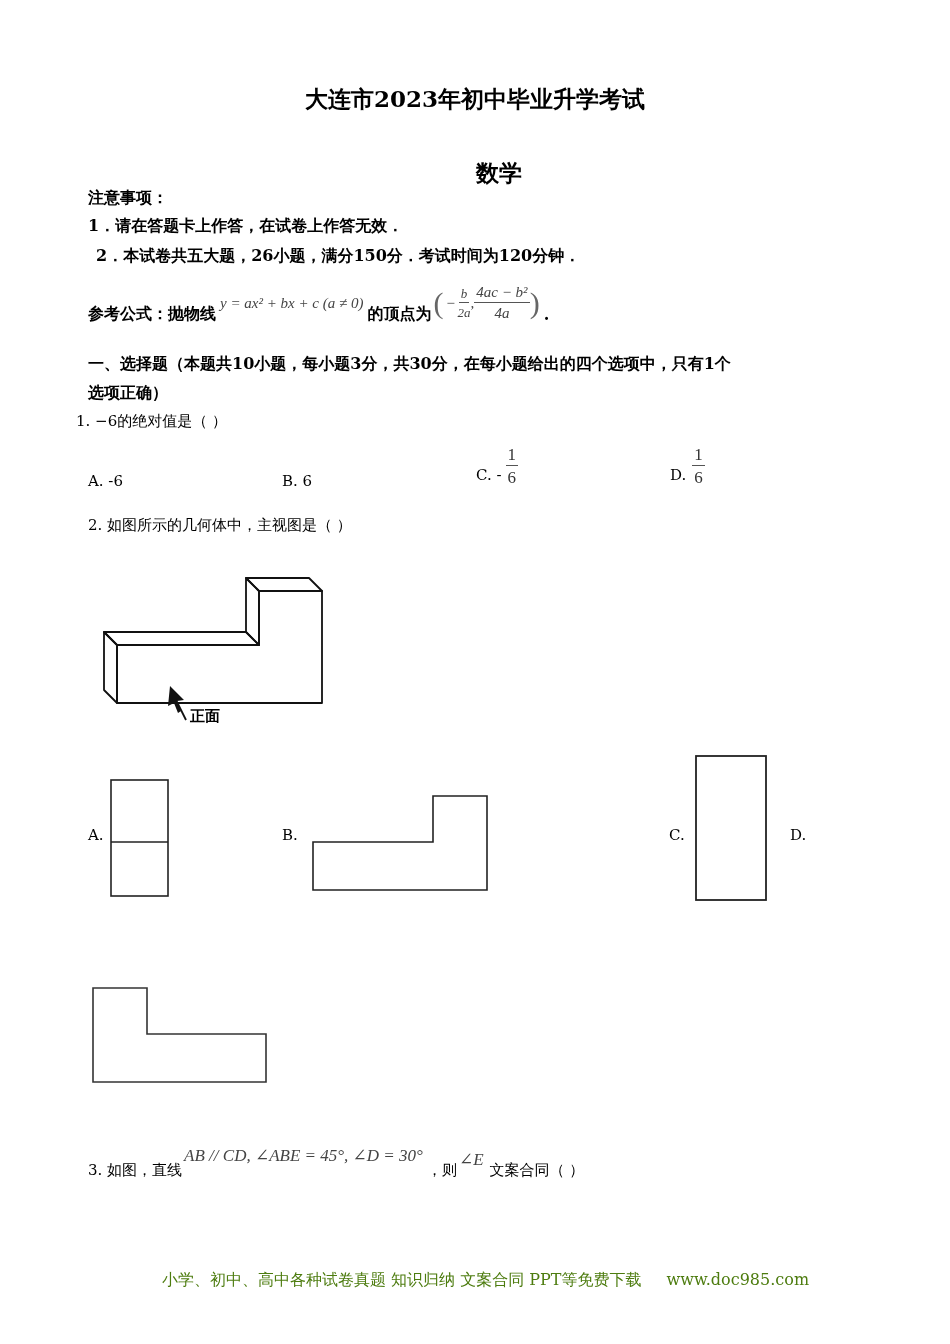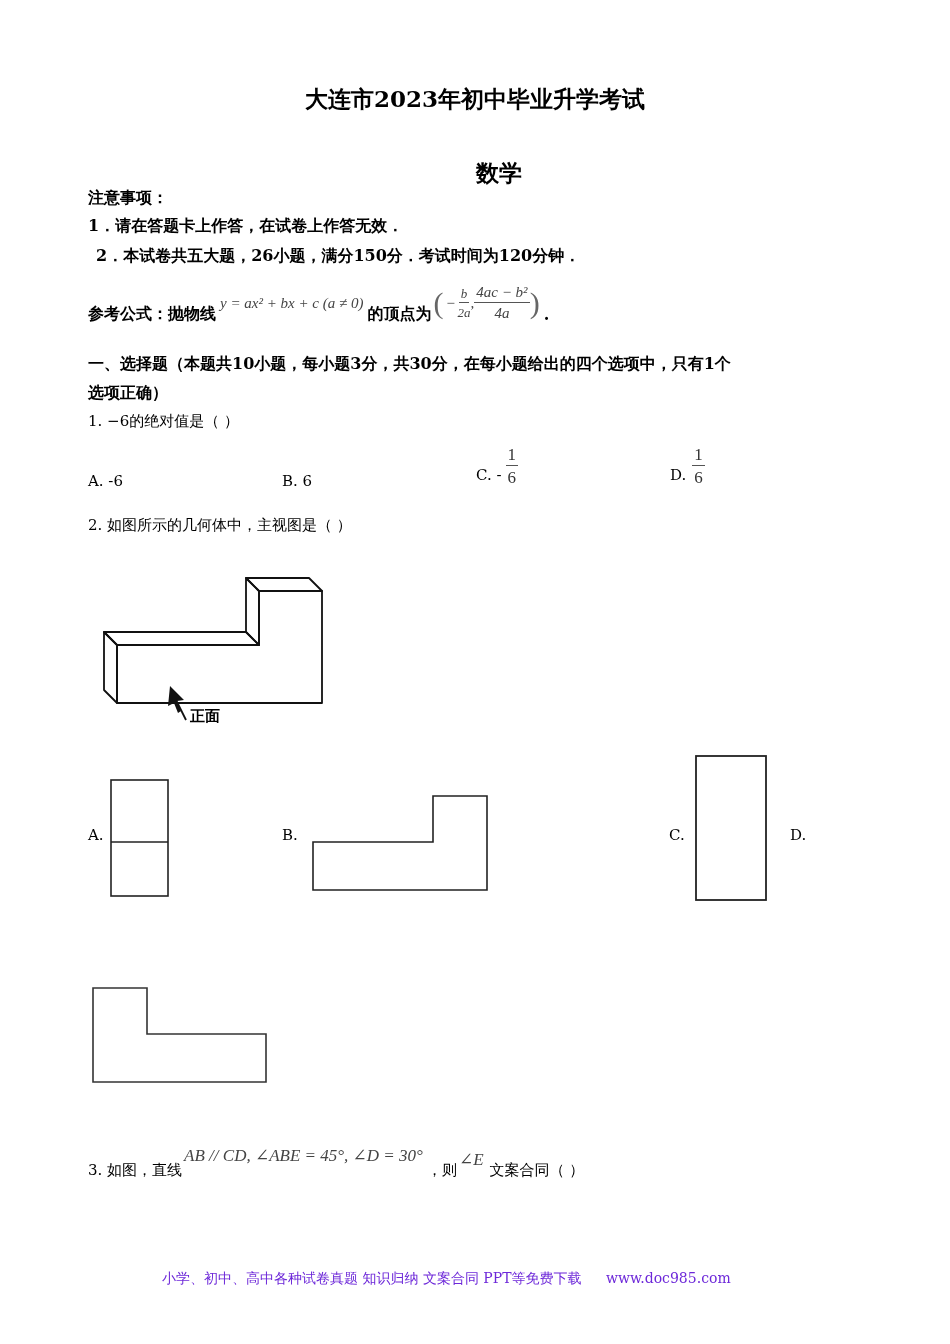--- a/index.html
+++ b/index.html
@@ -7,21 +7,21 @@
          font-family: "DejaVu Serif", "Liberation Serif", serif; color: #000; }
   .abs { position: absolute; }
   .title { left: 0; width: 950px; text-align: center; font-weight: bold; font-size: 23px; }
   .bold { font-weight: bold; }
   .t16 { font-size: 16px; }
   .t15 { font-size: 15px; }
   .math { font-family: "Liberation Serif", "DejaVu Serif", serif; font-style: italic; color: #444; }
   .frac { display: inline-flex; flex-direction: column; align-items: center; vertical-align: middle; line-height: 1; }
   .frac .num { padding: 0 2px 2px; border-bottom: 1px solid #555; }
   .frac .den { padding-top: 3px; }
-  .footer { font-size: 14px; color: #6d28d9; }
+  .footer { font-size: 16px; color: #4d7c0f; }
   svg { position: absolute; overflow: visible; }
 </style>
 </head>
 <body>
 
 <div class="abs title" style="top:84px;">大连市2023年初中毕业升学考试</div>
 <div class="abs title" style="top:158px;padding-left:24px;">数学</div>
 
 <div class="abs bold t16" style="left:88px; top:188px;">注意事项：</div>
 <div class="abs bold t16" style="left:88px; top:216px;">1．请在答题卡上作答，在试卷上作答无效．</div>
@@ -42,21 +42,21 @@
     <span class="num">4ac − b²</span>
     <span class="den">4a</span>
   </span>
   <span class="math" style="font-size:30px; font-style:normal; color:#666;">)</span>
   <span class="bold t16" style="margin-top:22px; margin-left:4px;">.</span>
 </div>
 
 <div class="abs bold t16" style="left:88px; top:354px; white-space:nowrap;">一、选择题（本题共10小题，每小题3分，共30分，在每小题给出的四个选项中，只有1个</div>
 <div class="abs bold t16" style="left:88px; top:383px;">选项正确）</div>
 
-<div class="abs t15" style="left:88px; top:412px;">1. −6的绝对值是（  ）</div>
+<div class="abs t15" style="left:76px; top:412px;">1. −6的绝对值是（  ）</div>
 
 <div class="abs t15" style="left:88px; top:472px;">A. -6</div>
 <div class="abs t15" style="left:282px; top:472px;">B. 6</div>
 <div class="abs t15" style="left:476px; top:446px; display:flex; align-items:flex-end;">
   <span style="margin-bottom:2px;">C. -</span>
   <span class="frac math" style="font-style:normal; font-size:17px; margin-left:4px; color:#333;">
     <span class="num">1</span>
     <span class="den">6</span>
   </span>
 </div>

